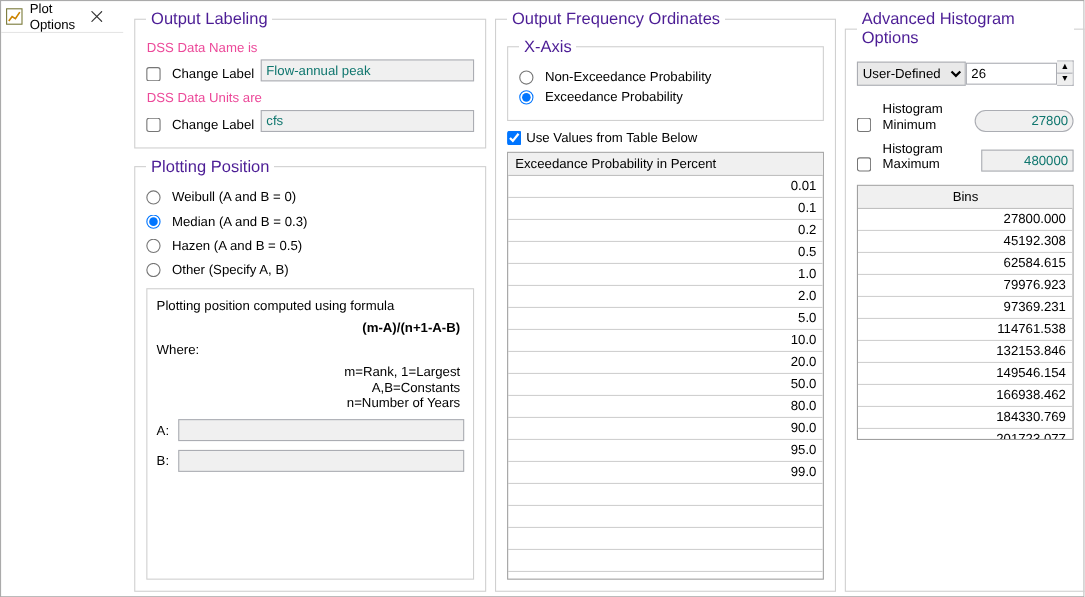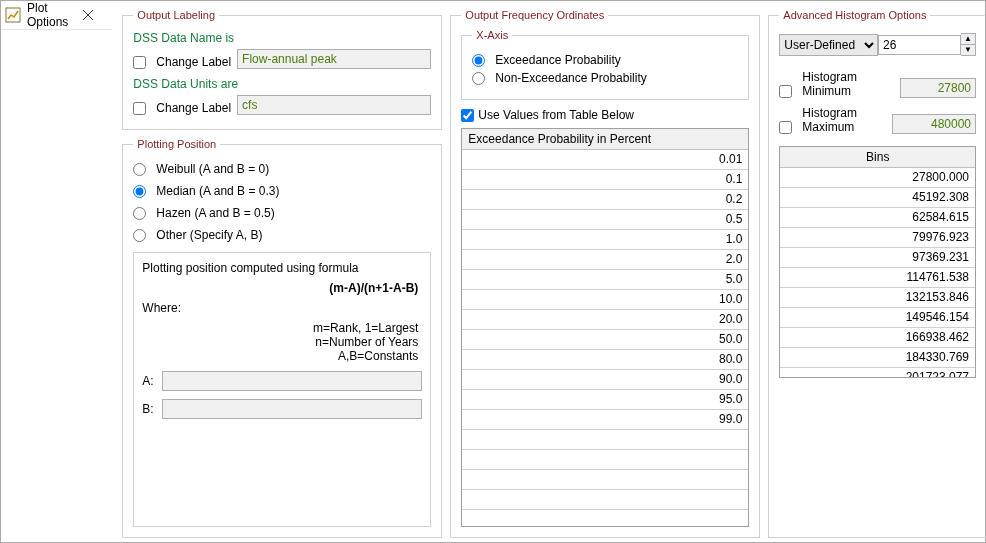--- a/index.html
+++ b/index.html
@@ -7,42 +7,42 @@
 .titlebar{height:28px;display:flex;align-items:center;padding:0 4px;border-bottom:1px solid #e5e5e5}
 .titlebar .icon{width:16px;height:16px;margin-right:6px;display:flex;align-items:center;justify-content:center}
 .titlebar .title{flex:1}
 .titlebar .close{width:40px;height:100%;display:flex;align-items:center;justify-content:center;color:#333}
 .body{flex:1;display:flex;gap:8px;padding:8px 10px 4px 10px}
 .col-left{width:320px;display:flex;flex-direction:column;gap:8px}
 .col-mid{width:310px;display:flex;flex-direction:column}
 .col-right{flex:1;display:flex;flex-direction:column}
 fieldset{border:1px solid #d0d0d0;border-radius:0;margin:0;padding:8px 10px 10px 10px;position:relative}
 fieldset.flexfill{flex:1;min-height:0;display:flex;flex-direction:column}
-legend{padding:0 4px;color:#7f1d1d;font-size:11px}
+legend{padding:0 4px;color:#4c1d95;font-size:15px}
 .row{display:flex;align-items:flex-end;gap:6px;margin:4px 0}
 .lbl{min-width:0}
 .text-input{height:20px;border:1px solid #abadb3;background:#fff;padding:0 4px;font:inherit;box-sizing:border-box}
-.text-input[disabled]{background:#f0f0f0;color:#4d7c0f}
+.text-input[disabled]{background:#f0f0f0;color:#0f766e}
 .text-input.right{text-align:right}
 .checkbox,.radio{margin:0 4px 0 0}
 .formula-box{border:1px solid #d0d0d0;padding:8px;margin-top:6px}
 .formula-box .hdr{margin-bottom:6px}
 .table{border:1px solid #a0a0a0;background:#fff;flex:1;display:flex;flex-direction:column;min-height:0}
 .table .th{background:#f0f0f0;border-bottom:1px solid #c0c0c0;padding:3px 6px;text-align:left}
 .table .th.center{text-align:center}
 .table .tbody{flex:1;overflow-y:scroll}
 .table .td{border-bottom:1px solid #d0d0d0;padding:2px 6px;text-align:right;height:15px;line-height:15px}
 .right-top{display:flex;gap:0;align-items:center;margin:4px 0 10px 0}
 select.dd{height:22px;border:1px solid #abadb3;background:#e9e9e9;font:inherit;flex:1}
 .spinner-wrap{display:flex;align-items:center}
 .spinner-wrap .text-input{width:83px;text-align:left}
 .spinner-btns{display:flex;flex-direction:column;border:1px solid #abadb3;border-left:none}
 .spinner-btns span{width:14px;height:10px;display:flex;align-items:center;justify-content:center;font-size:8px;line-height:8px;background:#efefef;cursor:default}
 .spinner-btns span+span{border-top:1px solid #abadb3}
-.small-note{color:#15803d;margin:2px 0 4px 0}
+.small-note{color:#ec4899;margin:2px 0 4px 0}
 .formula-right{text-align:right;font-weight:bold;padding-right:4px}
 .where{margin-top:6px}
 .ab-row{display:flex;align-items:center;gap:6px;margin-top:8px}
 .ab-row .lbl{width:14px}
 .ab-row .text-input{flex:1}
 .use-values{display:flex;align-items:center;margin:8px 0 6px 0}
 .bins-area{flex:1;display:flex;flex-direction:column;min-height:0;margin-top:8px}
 </style>
 </head>
 <body>
@@ -101,47 +101,47 @@
             <input type="radio" name="pp" class="radio" style="">
             <span>Other (Specify A, B)</span>
           </div>
 
         <div class="formula-box" style="flex:1">
           <div class="hdr">Plotting position computed using formula</div>
           <div class="formula-right">(m-A)/(n+1-A-B)</div>
           <div class="where">Where:</div>
           <div style="text-align:right;padding-right:4px;margin-top:6px">
             <div>m=Rank, 1=Largest</div>
+            <div>A,B=Constants</div>
             <div>n=Number of Years</div>
-            <div>A,B=Constants</div>
           </div>
           <div class="ab-row">
               <span class="lbl">A:</span>
               <input class="text-input" disabled="" style="">
             </div>
           <div class="ab-row">
               <span class="lbl">B:</span>
               <input class="text-input" disabled="" style="">
             </div>
         </div>
       </fieldset>
     </div>
 
     <div class="col-mid">
       <fieldset class="flexfill">
         <legend>Output Frequency Ordinates</legend>
         <fieldset>
           <legend>X-Axis</legend>
           <div class="row">
+              <input type="radio" name="xa" class="radio" style="">
+              <span>Non-Exceedance Probability</span>
+            </div>
+          <div class="row">
               <input type="radio" name="xa" class="radio" checked="" style="">
               <span>Exceedance Probability</span>
-            </div>
-          <div class="row">
-              <input type="radio" name="xa" class="radio" style="">
-              <span>Non-Exceedance Probability</span>
             </div>
         </fieldset>
         <div class="use-values">
           <input type="checkbox" class="checkbox" checked="" style="">
           <span>Use Values from Table Below</span>
         </div>
         <div class="table">
           <div class="th">Exceedance Probability in Percent</div>
           <div class="tbody" id="ord-body">
               <div class="td">0.01</div>
@@ -177,21 +177,21 @@
             <input class="text-input right" value="26" style="">
             <div class="spinner-btns">
                 <span>▲</span>
                 <span>▼</span>
               </div>
           </div>
         </div>
         <div class="row">
           <input type="checkbox" class="checkbox" style="">
           <span style="flex:1">Histogram Minimum</span>
-          <input class="text-input right" style="width: 76px;" disabled="" value="27800">
+          <input class="text-input right" style="width: 90px; border-radius: 10px;" disabled="" value="27800">
         </div>
         <div class="row">
           <input type="checkbox" class="checkbox" style="">
           <span style="flex:1">Histogram Maximum</span>
           <input class="text-input right" style="width: 84px; margin-left: 29px;" disabled="" value="480000">
         </div>
         <div class="bins-area">
           <div class="table" style="max-height:230px">
             <div class="th center">Bins</div>
             <div class="tbody" id="bins-body">

